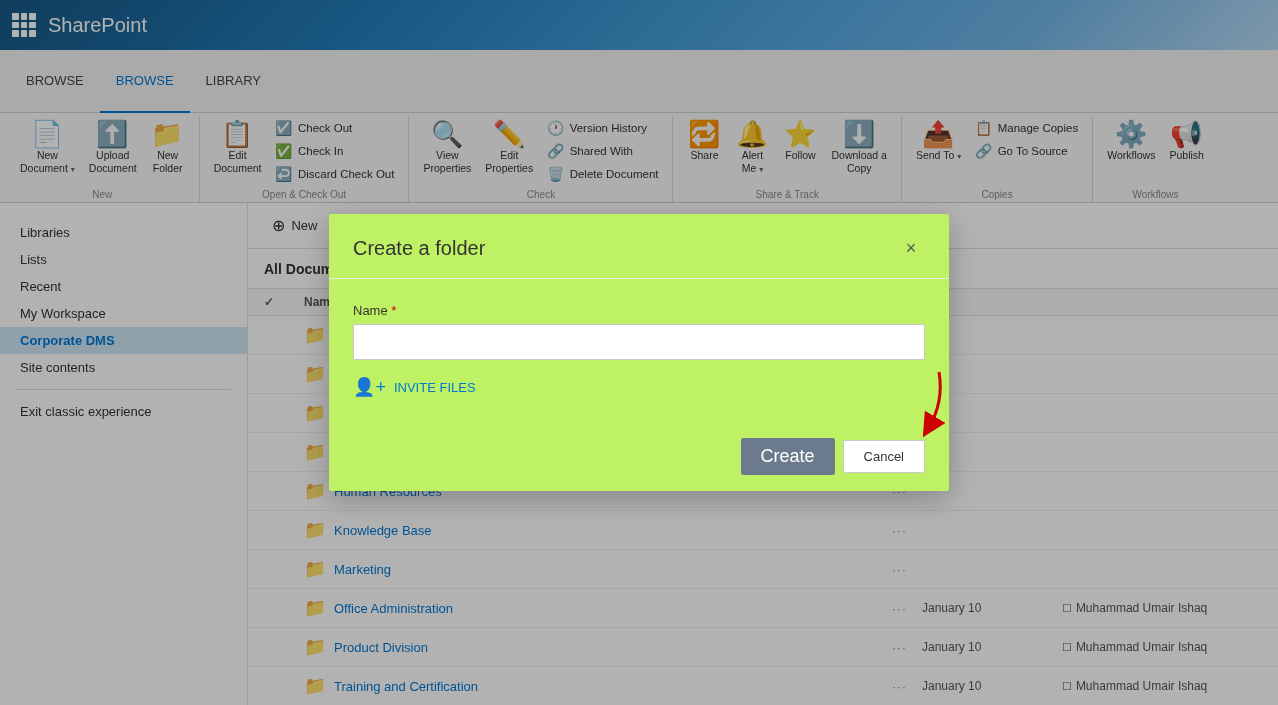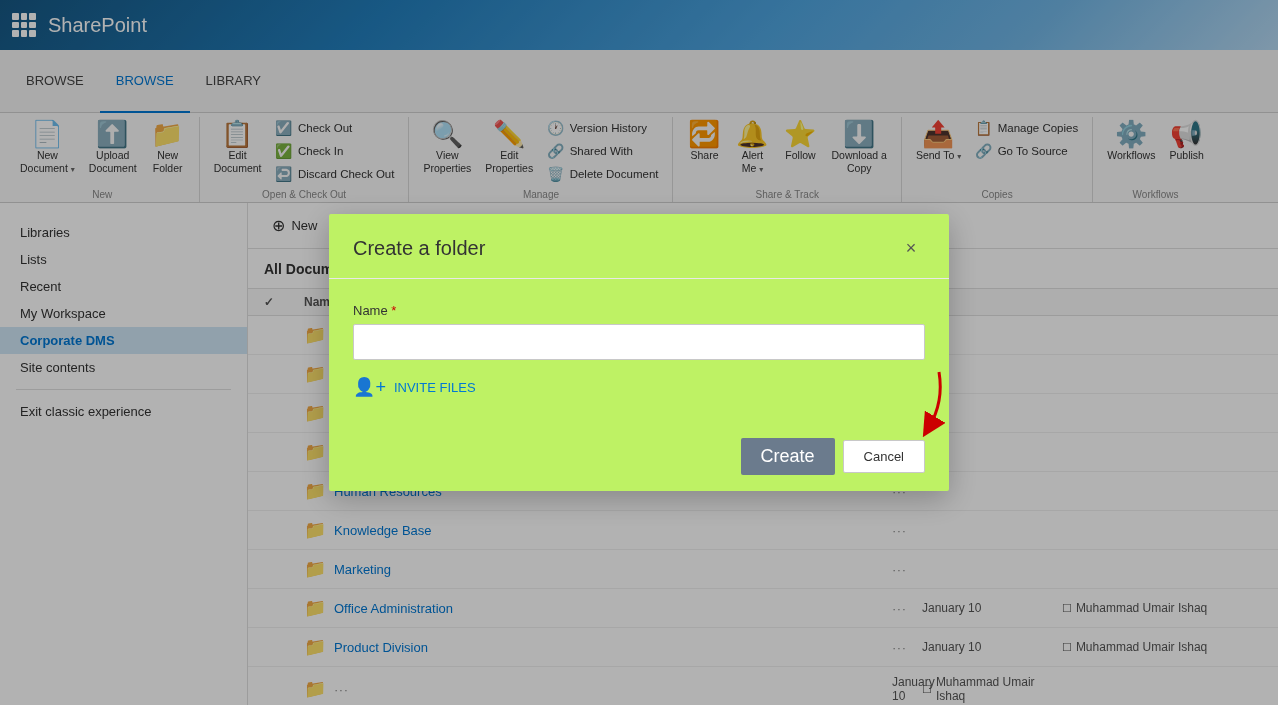--- a/index.html
+++ b/index.html
@@ -439,21 +439,21 @@
           <span class="sm-icon">🕐</span> Version History
         </div>
         <div class="ribbon-btn-small">
           <span class="sm-icon">🔗</span> Shared With
         </div>
         <div class="ribbon-btn-small">
           <span class="sm-icon">🗑️</span> Delete Document
         </div>
       </div>
     </div>
-    <div class="ribbon-group-label">Manage</div>
+    <div class="ribbon-group-label">Check</div>
   </div>
 
   <div class="ribbon-group">
     <div class="ribbon-group-items">
       <div class="ribbon-btn">
         <span class="icon">🔁</span>
         <span class="label">Share</span>
       </div>
       <div class="ribbon-btn split">
         <span class="icon">🔔</span>
@@ -634,20 +634,21 @@
         <span class="row-name">Product Division</span>
         <span class="row-dots">···</span>
         <span class="row-date">January 10</span>
         <span class="row-person">
           <span class="person-check">☐</span> Muhammad Umair Ishaq
         </span>
       </div>
       <div class="table-row" style="grid-template-columns:40px 30px 1fr 30px 140px 200px;">
         <span></span>
         <span class="folder-icon">📁</span>
+        <span class="row-name">Training and Certification</span>
         <span class="row-dots">···</span>
         <span class="row-date">January 10</span>
         <span class="row-person">
           <span class="person-check">☐</span> Muhammad Umair Ishaq
         </span>
       </div>
     </div>
   </div>
 </div>
 

